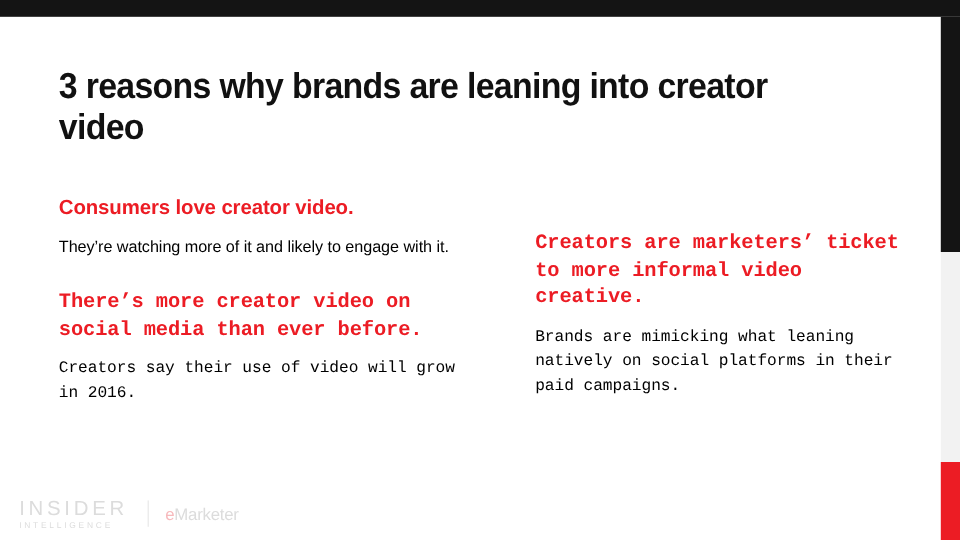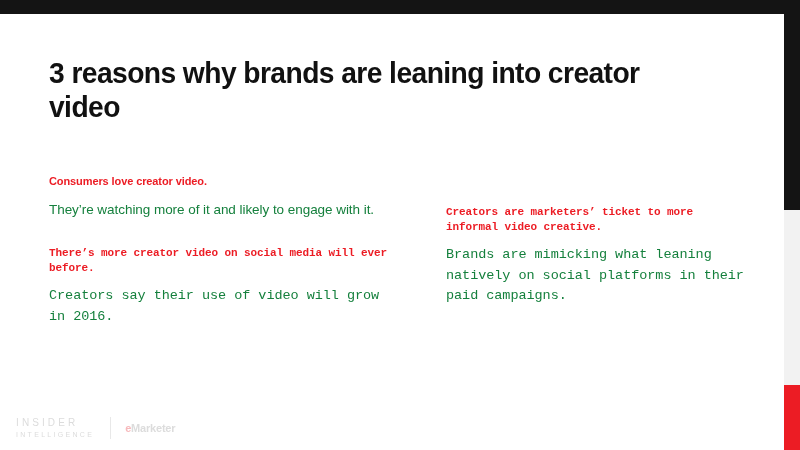--- a/index.html
+++ b/index.html
@@ -82,29 +82,29 @@
     top: 0;
   }
   .col-left  { left: 49px;  width: 352px; }
   .col-right { left: 446px; width: 305px; padding-top: 31px; }
 
   .reason-block { margin-bottom: 26px; }
   .reason-block:last-child { margin-bottom: 0; font-family: Liberation Mono, monospace; }
 
   .reason-heading {
     color: #ec1c24;
-    font-size: 11px;
+    font-size: 17px;
     font-weight: bold;
     line-height: 1.33;
-    margin: 12px 0 11px 0;
+    margin: 0 0 11px 0;
     letter-spacing: -0.1px;
   }
 
   .reason-body {
-    color: #15803d;
+    color: #000000;
     font-size: 13.5px;
     font-weight: normal;
     line-height: 1.52;
     margin: 0;
     letter-spacing: -0.05px;
   }
 
   
   .logo-lockup {
     position: absolute;
@@ -114,41 +114,41 @@
     align-items: center;
     height: 28px;
   }
   .logo-insider {
     display: flex;
     flex-direction: column;
     justify-content: center;
     line-height: 1;
   }
   .logo-insider-top {
-    font-size: 10px;
+    font-size: 17px;
     letter-spacing: 3.1px;
     color: #dcdcdc;
     font-weight: normal;
   }
   .logo-insider-bottom {
     font-size: 7px;
     letter-spacing: 2.3px;
     color: #dcdcdc;
     font-weight: normal;
     margin-top: 3px;
   }
   .logo-divider {
     width: 1px;
     height: 22px;
     background: #e8e8e8;
     margin: 0 14px 0 16px;
   }
   .logo-emarketer {
-    font-size: 11px;
-    font-weight: bold;
+    font-size: 14px;
+    font-weight: normal;
     letter-spacing: -0.2px;
     white-space: nowrap;
   }
   .logo-emarketer .em-e { color: #f7b9bc; }
   .logo-emarketer .em-rest { color: #dcdcdc; }
 </style>
 </head>
 <body>
 
 <div id="slide-root">
@@ -168,21 +168,21 @@
     <div class="columns">
 
       <div class="col col-left">
 
         <div class="reason-block">
           <p class="reason-heading">Consumers love creator video.</p>
           <p class="reason-body">They’re watching more of it and likely to engage with it.</p>
         </div>
 
         <div class="reason-block">
-          <p class="reason-heading">There’s more creator video on social media will ever before.</p>
+          <p class="reason-heading">There’s more creator video on social media than ever before.</p>
           <p class="reason-body">Creators say their use of video will grow in 2016.</p>
         </div>
 
       </div>
 
       <div class="col col-right">
 
         <div class="reason-block">
           <p class="reason-heading">Creators are marketers’ ticket to more informal video creative.</p>
           <p class="reason-body">Brands are mimicking what leaning natively on social platforms in their paid campaigns.</p>

